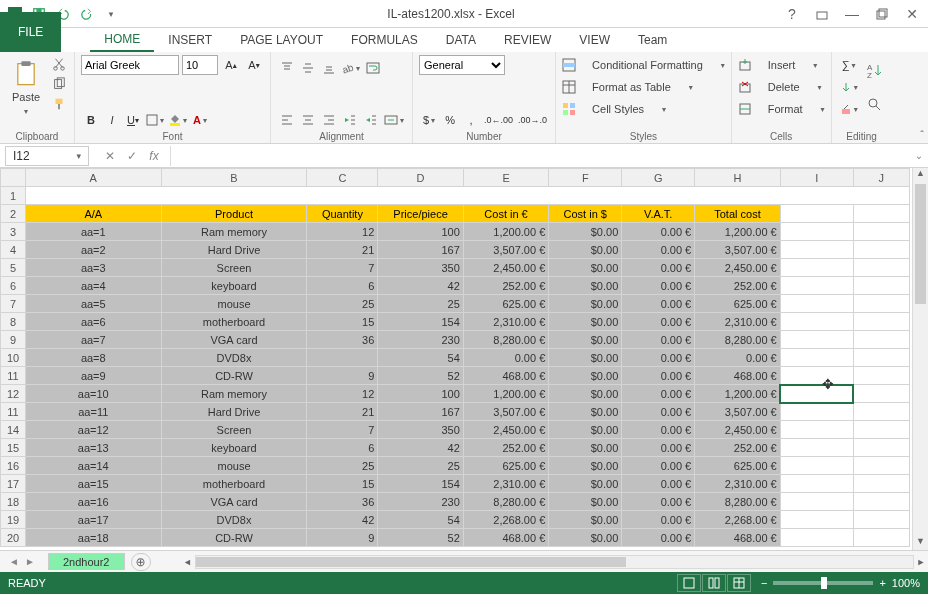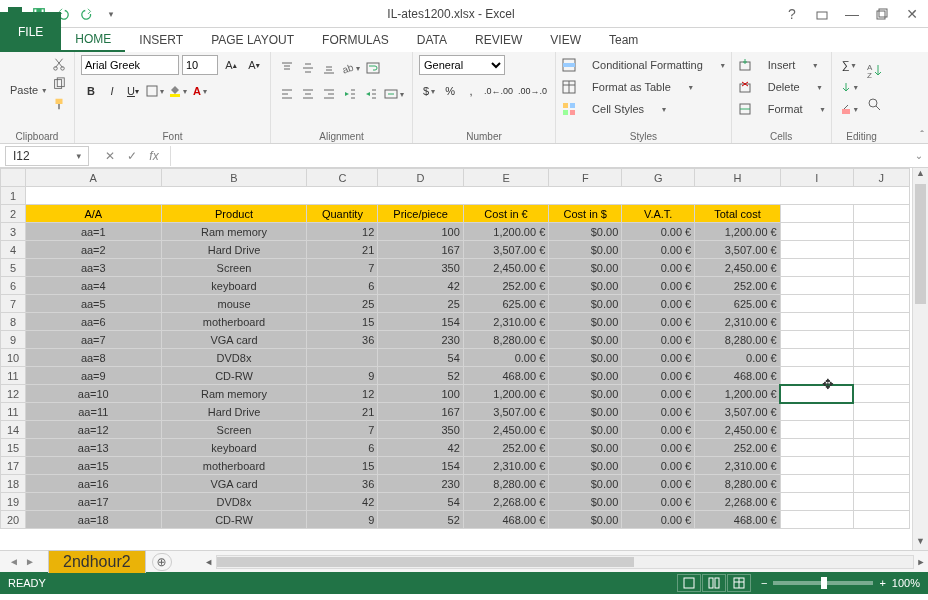--- a/index.html
+++ b/index.html
@@ -11,28 +11,28 @@
 .qat-btn { width: 22px; height: 22px; display: flex; align-items: center; justify-content: center; cursor: pointer; }
 .qat-btn svg { width: 14px; height: 14px; }
 .title-center { flex: 1; text-align: center; font-size: 12px; color: #444; }
 .window-controls { display: flex; gap: 6px; align-items: center; }
 .window-controls .wbtn { width: 24px; height: 20px; display: flex; align-items: center; justify-content: center; color: #666; font-size: 14px; cursor: pointer; }
 
 
 .ribbon-tabs { height: 24px; display: flex; align-items: flex-end; background: #fff; padding-left: 0; }
 .file-tab { background: #217346; color: #fff; padding: 20px 18px; font-size: 12px; height: 24px; display: flex; align-items: center; }
 .tab { padding: 4px 14px; font-size: 12px; color: #444; cursor: pointer; height: 24px; display: flex; align-items: center; }
-.tab.active { color: #217346; border-bottom: 2px solid #217346; background: #fff; }
+.tab.active { color: #217346; border-bottom: 2px solid #217346; background: #fff; margin-left: 29px; }
 
 
 .ribbon { height: 92px; background: #f5f5f5; border-bottom: 1px solid #d4d4d4; display: flex; position: relative; }
 .ribbon-group { border-right: 1px solid #e0e0e0; padding: 3px 6px 1px; display: flex; flex-direction: column; justify-content: space-between; }
-.ribbon-group .group-body { flex: 1; display: flex; align-items: flex-start; gap: 4px; }
+.ribbon-group .group-body { flex: 1; display: flex; align-items: flex-start; gap: 4px; justify-content: space-between; }
 .ribbon-group .group-label { text-align: center; font-size: 10px; color: #666; padding-top: 1px; }
-.ribbon-btn-big { width: 40px; height: 66px; display: flex; flex-direction: row; align-items: center; justify-content: flex-start; padding-top: 4px; gap: 4px; cursor: pointer; }
+.ribbon-btn-big { width: 40px; height: 66px; display: flex; flex-direction: column; align-items: center; justify-content: flex-start; padding-top: 4px; gap: 4px; cursor: pointer; }
 .ribbon-btn-big svg { width: 28px; height: 28px; }
 .ribbon-btn-big .lbl { font-size: 11px; color: #444; }
 .mini-col { display: flex; flex-direction: column; gap: 2px; }
 .mini-btn { width: 18px; height: 18px; display: flex; align-items: center; justify-content: center; cursor: pointer; }
 .mini-btn svg { width: 14px; height: 14px; }
 .font-row { display: flex; gap: 3px; align-items: center; }
 .font-select { height: 20px; font-size: 11px; border: 1px solid #ababab; background: #fff; padding: 0 3px; }
 .font-name { width: 98px; }
 .font-size { width: 36px; }
 .btnrow { display: flex; gap: 1px; margin-top: 3px; }
@@ -70,21 +70,21 @@
 tr.hdr-yellow td { background: #ffcc00; color: #000; text-align: center; font-weight: normal; }
 tr.data-row td { background: #c0c0c0; text-align: right; }
 tr.data-row td.txt-c { text-align: center; }
 td.empty { background: #fff !important; }
 td.active-cell { background: #fff !important; outline: 2px solid #217346; outline-offset: -1px; }
 
 
 .sheet-tabs-row { height: 22px; border-top: 1px solid #d4d4d4; display: flex; align-items: center; background: #f5f5f5; }
 .sheet-nav { display: flex; gap: 0; padding: 0 6px; }
 .sheet-nav-btn { width: 16px; text-align: center; color: #888; font-size: 10px; cursor: pointer; }
-.sheet-tab { background: #eab308; border: 1px solid #ccc; border-bottom: none; padding: 2px 14px; font-size: 16px; margin-left: 4px; cursor: pointer; }
+.sheet-tab { background: #86efac; border: 1px solid #ccc; border-bottom: none; padding: 2px 14px; font-size: 11px; margin-left: 4px; cursor: pointer; }
 .sheet-add { width: 20px; height: 18px; border: 1px solid #ccc; border-radius: 9px; margin-left: 6px; text-align: center; font-size: 12px; color: #666; cursor: pointer; line-height: 16px; }
 .hscroll { flex: 1; display: flex; align-items: center; margin-left: 30px; }
 .hscroll-track { flex: 1; height: 14px; background: #f0f0f0; border: 1px solid #dadada; position: relative; }
 .hscroll-track .thumb { position: absolute; top: 1px; bottom: 1px; left: 0; width: 60%; background: #cdcdcd; }
 .hscroll .arrow { width: 14px; text-align: center; font-size: 9px; color: #666; }
 
 
 .statusbar { height: 22px; background: #217346; color: #fff; display: flex; align-items: center; padding: 0 8px; font-size: 11px; justify-content: space-between; }
 .statusbar .views { display: flex; gap: 1px; align-items: center; }
 .view-btn { width: 24px; height: 18px; display: flex; align-items: center; justify-content: center; border: 1px solid rgba(255,255,255,0.3); cursor: pointer; }
@@ -660,20 +660,33 @@
             <td>6</td>
             <td>42</td>
             <td>252.00 €</td>
             <td>$0.00</td>
             <td>0.00 €</td>
             <td>252.00 €</td>
             <td class="empty"></td>
             <td class="empty"></td>
           </tr>
           <tr class="data-row">
+            <th class="rowhdr">16</th>
+            <td class="txt-c">aa=14</td>
+            <td class="txt-c">mouse</td>
+            <td>25</td>
+            <td>25</td>
+            <td>625.00 €</td>
+            <td>$0.00</td>
+            <td>0.00 €</td>
+            <td>625.00 €</td>
+            <td class="empty"></td>
+            <td class="empty"></td>
+          </tr>
+          <tr class="data-row">
             <th class="rowhdr">17</th>
             <td class="txt-c">aa=15</td>
             <td class="txt-c">motherboard</td>
             <td>15</td>
             <td>154</td>
             <td>2,310.00 €</td>
             <td>$0.00</td>
             <td>0.00 €</td>
             <td>2,310.00 €</td>
             <td class="empty"></td>

